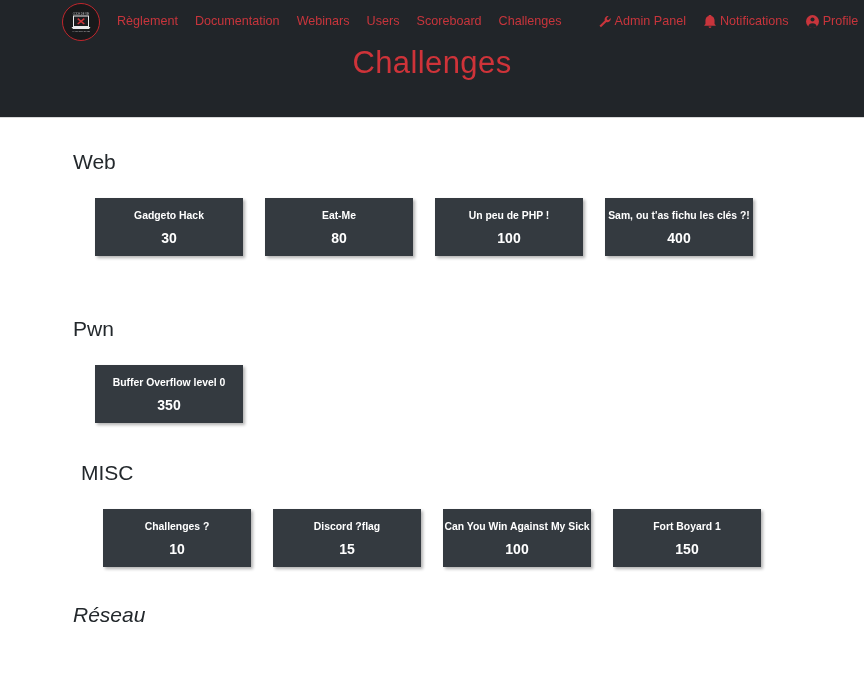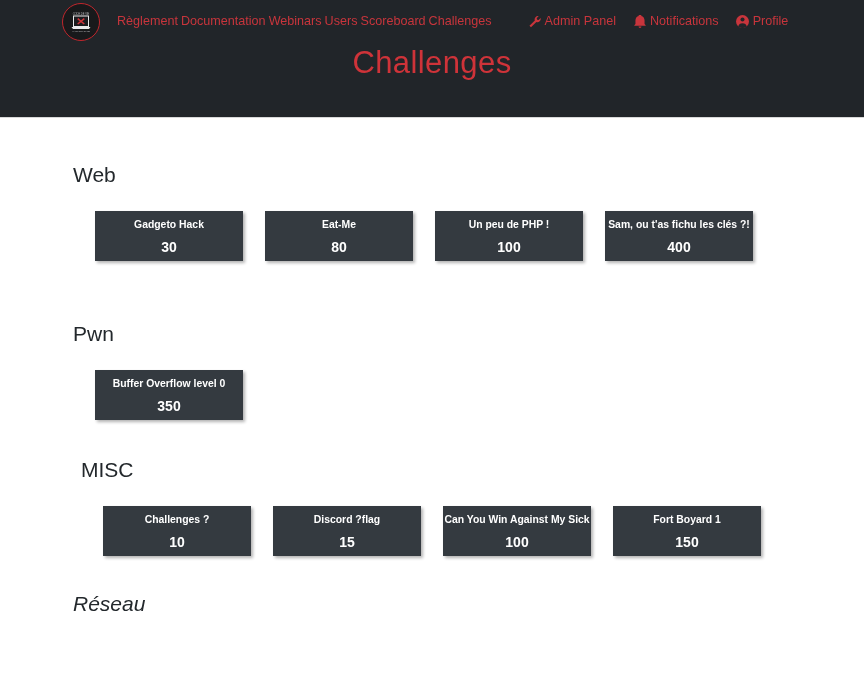--- a/index.html
+++ b/index.html
@@ -39,21 +39,21 @@
     justify-content: center;
     position: relative;
     top: 1px;
   }
   .brand svg { display: block; }
 
   .nav-left {
     display: flex;
     align-items: center;
     margin-left: 17px;
-    gap: 3px;
+    gap: 17px;
   }
   .nav-right {
     display: flex;
     align-items: center;
     margin-left: 36px;
     gap: 17px;
   }
   .nav-link {
     color: #c8353c;
     font-size: 12.6px;
@@ -101,21 +101,21 @@
   }
   .card-grid {
     display: flex;
     flex-wrap: wrap;
     margin-left: 95px;
     width: 690px;
     gap: 8px 22px;
   }
   .chal-card {
     width: 148px;
-    height: 50px;
+    height: 58px;
     background: #343a40;
     box-shadow: 2px 2px 3px rgba(0,0,0,0.30);
     display: flex;
     flex-direction: column;
     align-items: center;
     justify-content: center;
     cursor: pointer;
     overflow: hidden;
     position: relative;
   }
@@ -207,21 +207,21 @@
       </a>
 
     </div>
   </div>
 
   <div class="page-title">Challenges</div>
 </div>
 
 <div class="content">
 
-  <div class="section" style="padding-top:45px;">
+  <div class="section" style="padding-top:32px;">
     <div class="section-title">Web</div>
     <div class="card-grid" style="margin-top:24px;">
       <div class="chal-card">
         <div class="chal-name">Gadgeto Hack</div>
         <div class="chal-value">30</div>
       </div>
       <div class="chal-card">
         <div class="chal-name">Eat-Me</div>
         <div class="chal-value">80</div>
       </div>

